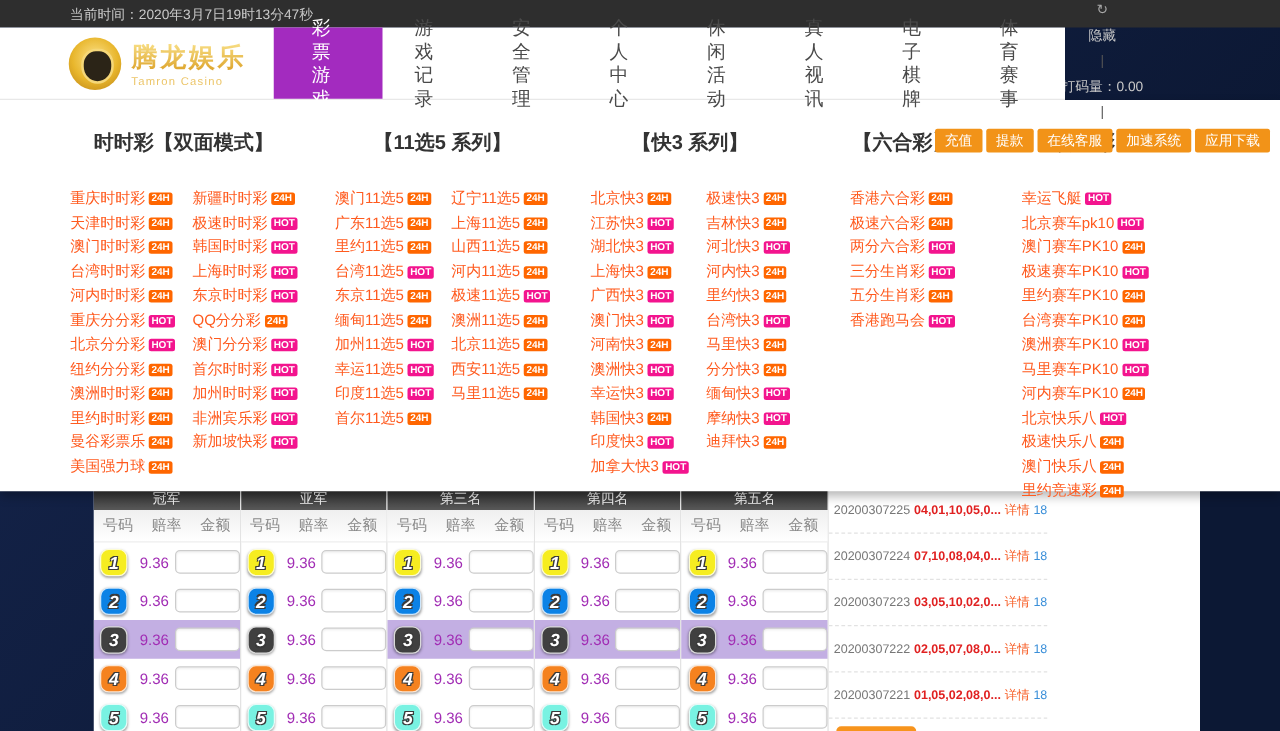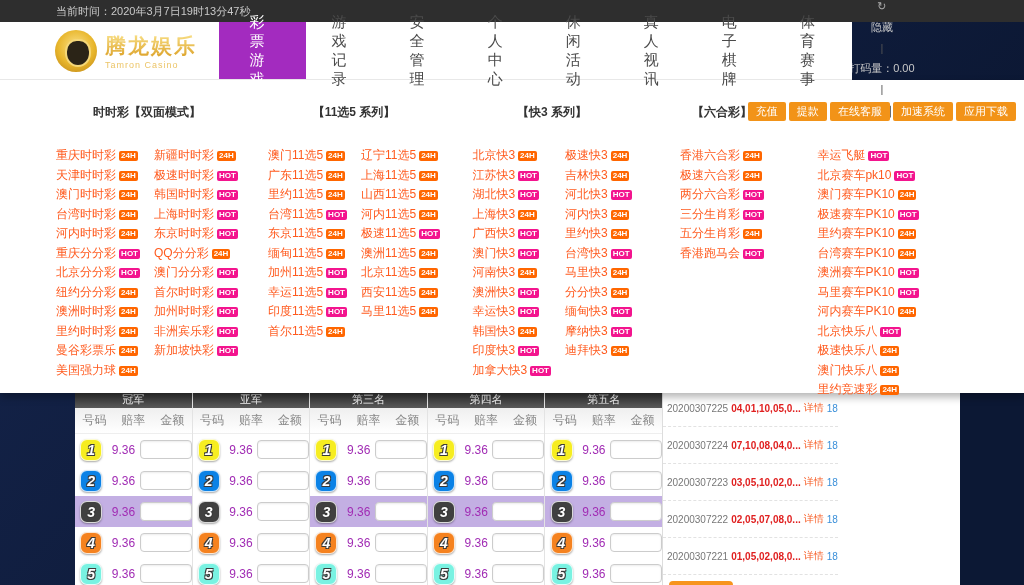--- a/index.html
+++ b/index.html
@@ -33,21 +33,21 @@
               color:#e7b63a; -webkit-text-fill-color:transparent; }
   .brand-en { font-size:9px; color:#ecc568; letter-spacing:1px; }
   .nav { display:flex; height:100%; align-items:stretch; }
   .nav-item { display:flex; align-items:center; padding:0 26px; font-size:15px; color:#4a4a4a; cursor:pointer; }
   .nav-item.active { background:#a32bbf; color:#fff; padding:0 30px; }
 
   
   .megamenu { position:absolute; top:80px; left:0; width:1024px; height:313px; background:#fff;
               z-index:20; box-shadow:0 4px 8px rgba(0,0,0,.3); display:flex; padding:0 28px 0 38px; }
   .mm-col { }
-  .mm-title { font-size:12px; font-weight:bold; color:#333; text-align:center; margin:24px 0 23px; }
+  .mm-title { font-size:16px; font-weight:bold; color:#333; text-align:center; margin:24px 0 23px; }
   .mm-groups { display:flex; justify-content:center; gap:14px; }
   .mm-list { list-style:none; }
   .mm-list li { height:19.5px; line-height:19.5px; white-space:nowrap; }
   .mm-link { color:#ff5a1e; font-size:12px; text-decoration:none; cursor:pointer; }
   .badge { display:inline-block; font-size:8px; line-height:10px; padding:0 2px; border-radius:2px;
            color:#fff; margin-left:3px; vertical-align:1px; font-weight:bold; }
   .badge.b24H { background:#ff6600; }
   .badge.bHOT { background:#f3148e; }
   .w-c1 { width:218px; } .w-c2 { width:196px; } .w-c3 { width:200px; }
   .w-c4 { width:140px; } .w-c5 { width:152px; } .w-c6 { width:118px; }

